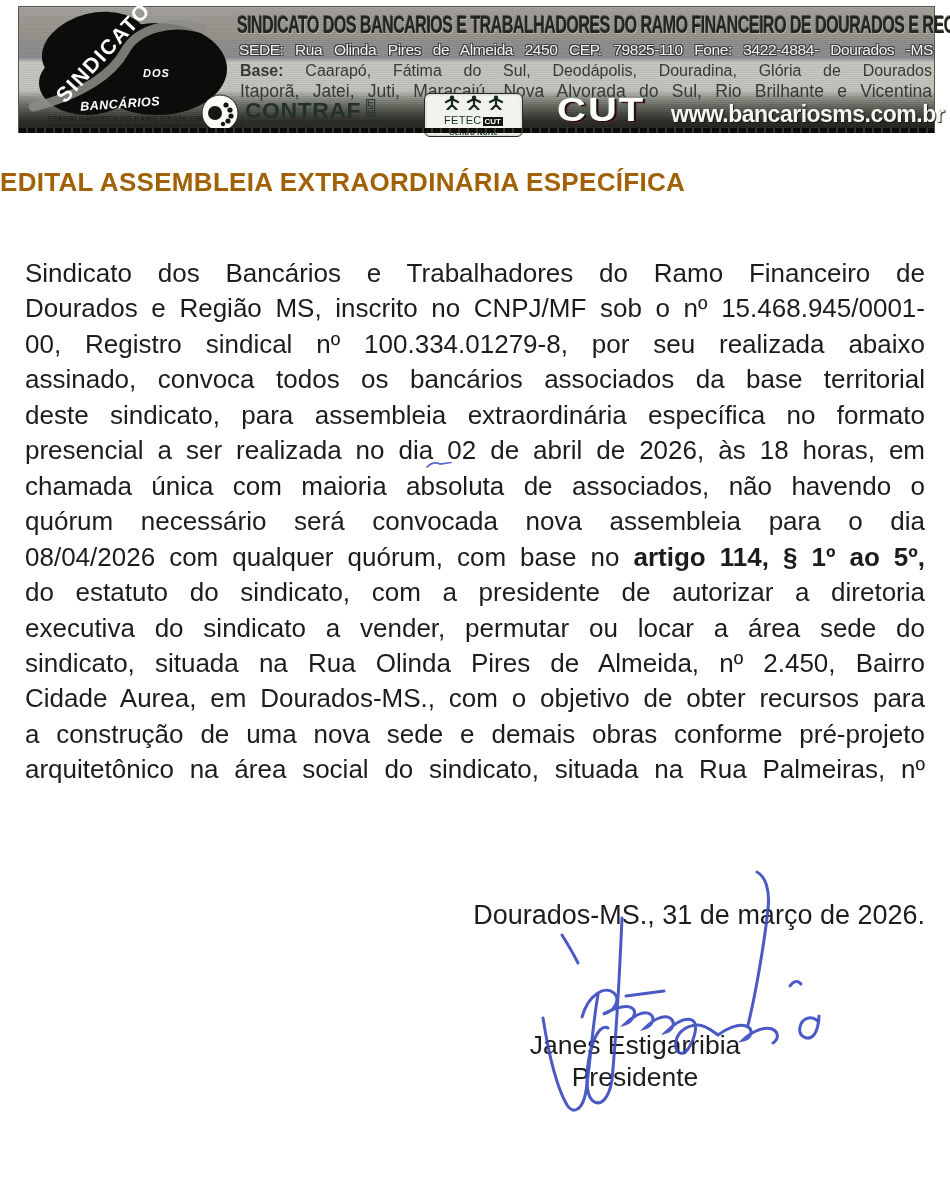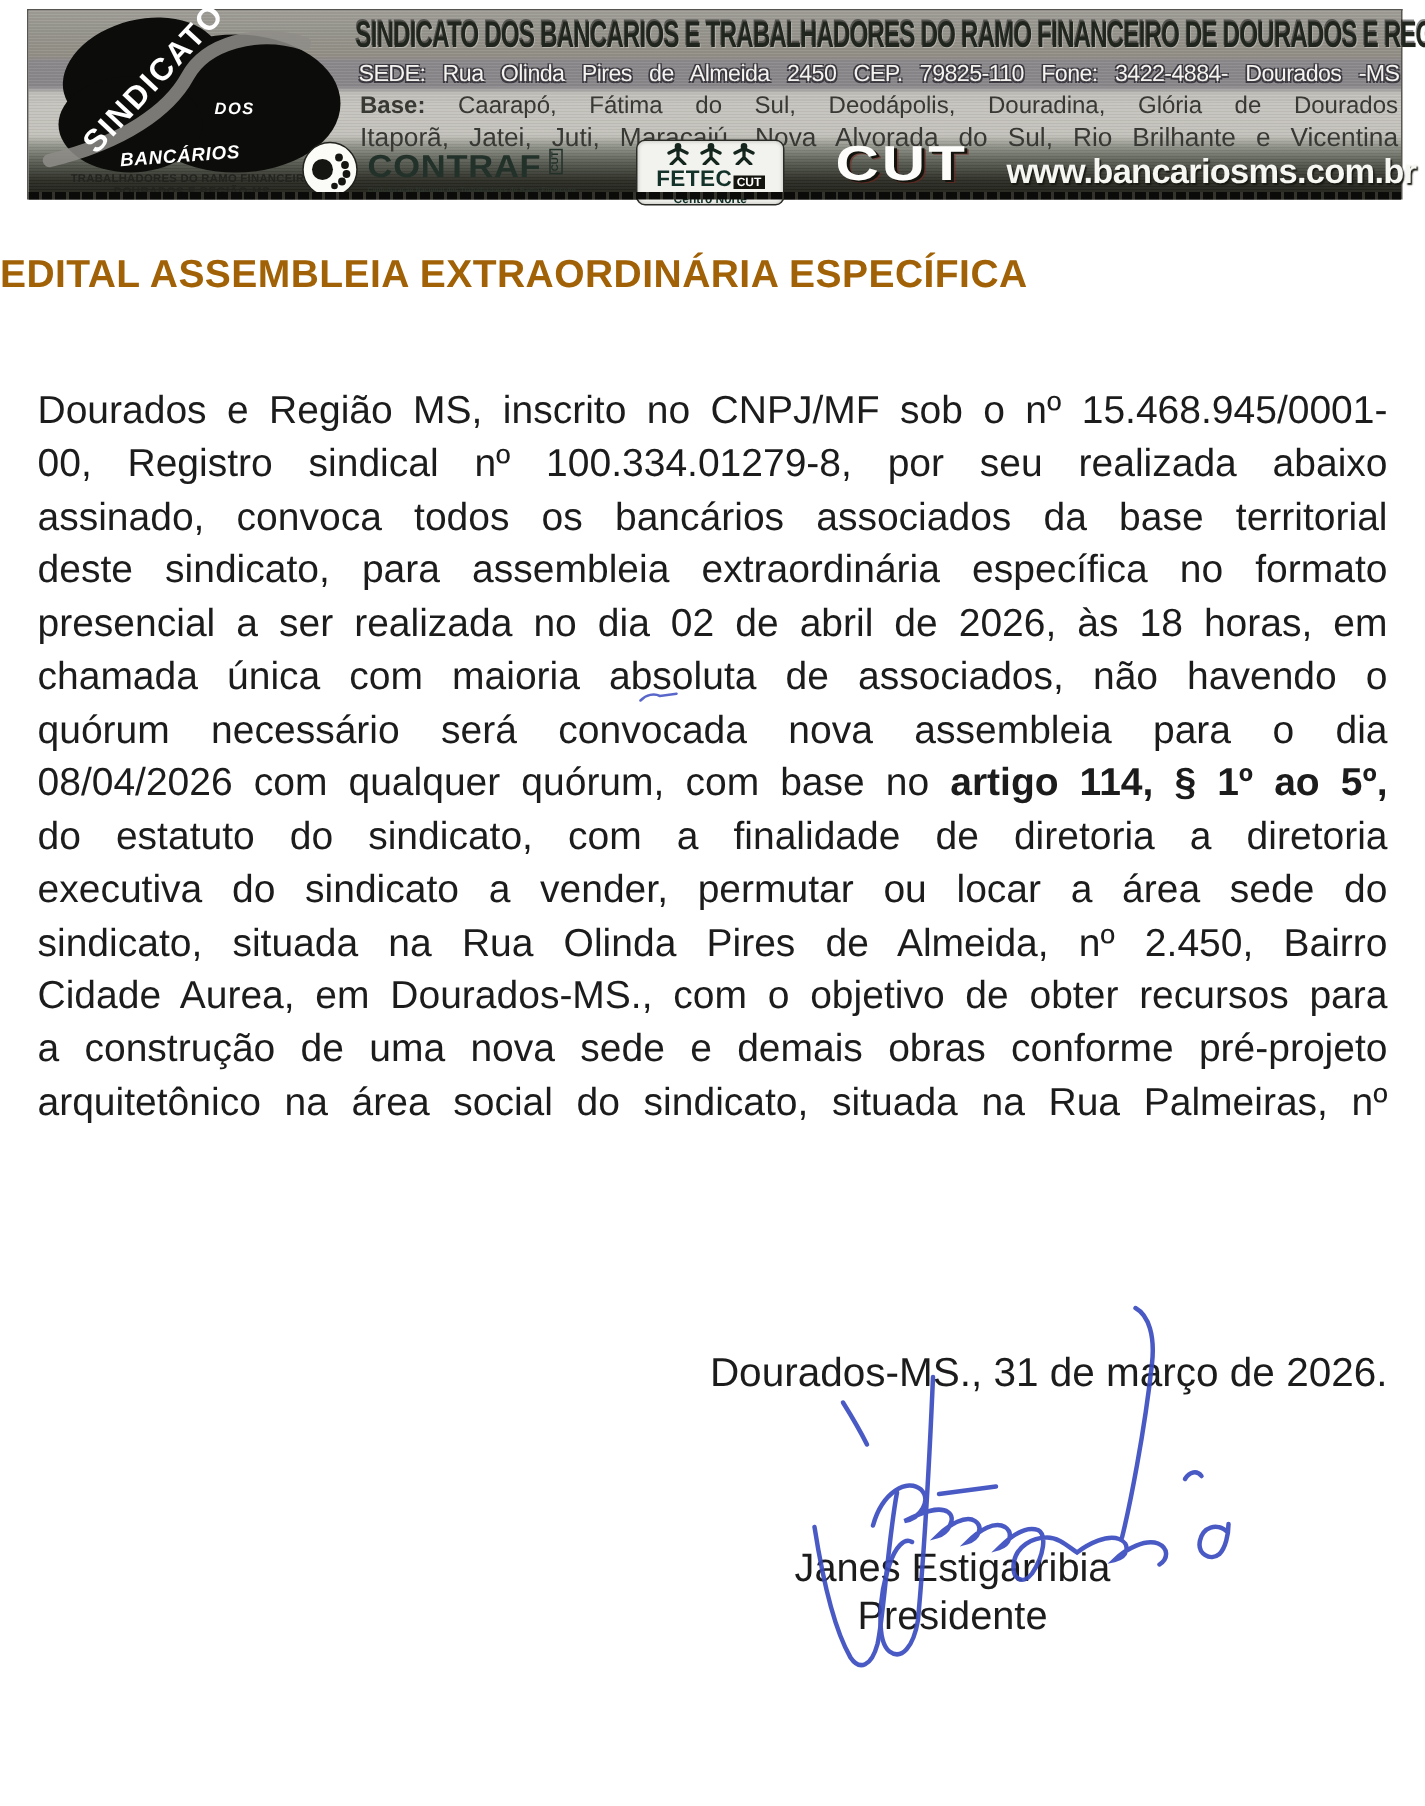--- a/index.html
+++ b/index.html
@@ -63,21 +63,21 @@
   .contraf-txt{position:absolute;left:226px;top:92px;width:170px;}
   .contraf-name{font-size:23px;font-weight:900;color:#22312a;letter-spacing:.5px;display:inline-block;transform:scaleY(.92);transform-origin:left top;}
   .contraf-cuttag{display:inline-block;font-size:6.5px;font-weight:900;color:#22312a;border:1px solid #22312a;padding:0 1px;vertical-align:top;margin-left:1px;transform:rotate(-90deg) translate(-4px,0);}
   .contraf-cap{font-size:4.5px;color:#2f3b30;letter-spacing:.2px;white-space:nowrap;margin-top:-2px;}
   .fetec{
     position:absolute;left:405px;top:86px;width:97px;height:42px;background:#f2f2ee;
     border:1px solid #2a2a26;border-radius:6px;text-align:center;box-shadow:inset 0 0 3px rgba(0,0,0,.25);
   }
   .fetec .ppl{margin-top:1px;height:15px;}
   .fetec-name-row{line-height:12px;margin-top:-1px;}
-  .fetec-name{font-size:15px;font-weight:700;color:#13322a;letter-spacing:.3px;}
+  .fetec-name{font-size:11px;font-weight:400;color:#13322a;letter-spacing:.3px;}
   .fetec-cuttag{font-size:8px;font-weight:900;color:#fff;background:#15150f;padding:0 2px;margin-left:1px;}
   .fetec-sub{font-size:8px;font-weight:800;color:#13322a;line-height:9px;}
   .cutlogo{
     position:absolute;left:538px;top:84px;font-size:40px;font-weight:900;color:#fdfdfb;
     letter-spacing:2px;transform:scaleY(.82);transform-origin:left top;white-space:nowrap;
     text-shadow:2px 2px 0 #14140f, 3px 3px 0 rgba(120,35,30,.55);
   }
   .website{
     position:absolute;left:652px;top:94px;font-size:23px;font-weight:700;color:#f6f6f2;
     letter-spacing:-0.5px;white-space:nowrap;text-shadow:1px 1px 1px #181812;
@@ -169,29 +169,30 @@
 
     <div class="cutlogo">CUT</div>
     <div class="website">www.bancariosms.com.br</div>
 
     <div class="hdr-dotstrip"></div>
   </div>
 
   <div class="doc-title">EDITAL ASSEMBLEIA EXTRAORDINÁRIA ESPECÍFICA</div>
 
   <div class="body-text">
+    <div class="bline">Sindicato dos Bancários e Trabalhadores do Ramo Financeiro de</div>
     <div class="bline">Dourados e Região MS, inscrito no CNPJ/MF sob o nº 15.468.945/0001-</div>
     <div class="bline">00, Registro sindical nº 100.334.01279-8, por seu realizada abaixo</div>
     <div class="bline">assinado, convoca todos os bancários associados da base territorial</div>
     <div class="bline">deste sindicato, para assembleia extraordinária específica no formato</div>
     <div class="bline">presencial a ser realizada no dia 02 de abril de 2026, às 18 horas, em</div>
     <div class="bline">chamada única com maioria absoluta de associados, não havendo o</div>
     <div class="bline">quórum necessário será convocada nova assembleia para o dia</div>
     <div class="bline"><span>08/04/2026 com qualquer quórum, com base no </span><b>artigo 114, § 1º ao 5º,</b></div>
-    <div class="bline">do estatuto do sindicato, com a finalidade de diretoria a diretoria</div>
+    <div class="bline">do estatuto do sindicato, com a presidente de autorizar a diretoria</div>
     <div class="bline">executiva do sindicato a vender, permutar ou locar a área sede do</div>
     <div class="bline">sindicato, situada na Rua Olinda Pires de Almeida, nº 2.450, Bairro</div>
     <div class="bline">Cidade Aurea, em Dourados-MS., com o objetivo de obter recursos para</div>
     <div class="bline">a construção de uma nova sede e demais obras conforme pré-projeto</div>
     <div class="bline">arquitetônico na área social do sindicato, situada na Rua Palmeiras, nº</div>
   </div>
 
   <svg class="ink-smudge" width="28" height="12" viewBox="0 0 28 12">
     <path d="M1,8 C5,4 10,3 14,5 L25,3.5" fill="none" stroke="#3b4cc0" stroke-width="1.7" stroke-linecap="round" opacity=".85"></path>
   </svg>

